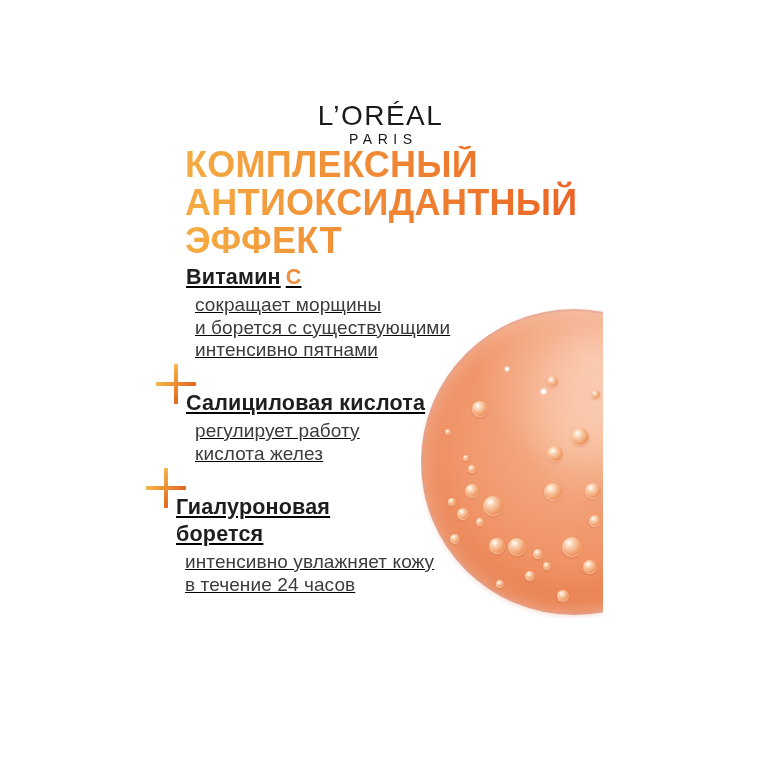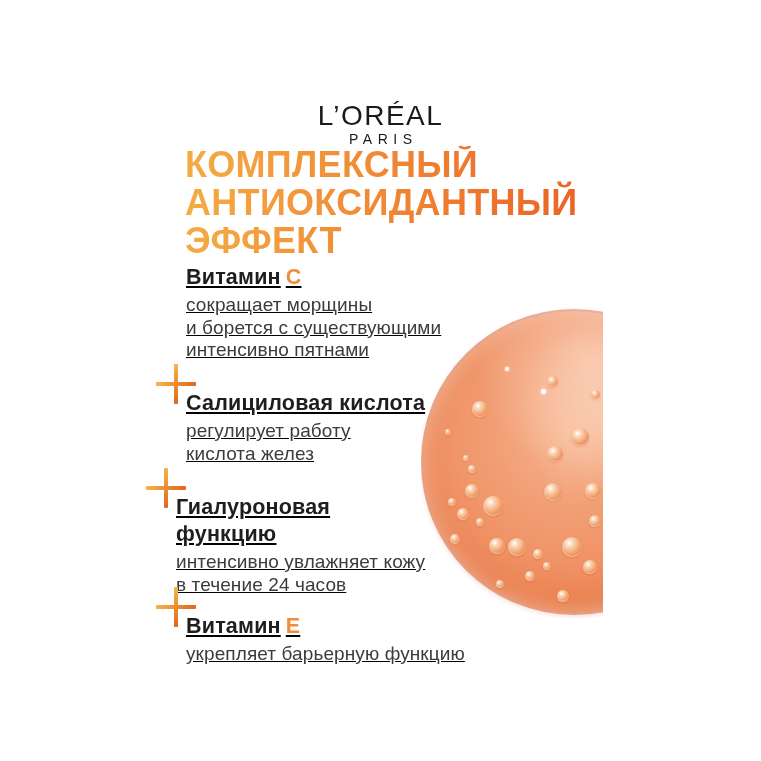--- a/index.html
+++ b/index.html
@@ -27,21 +27,21 @@
     -webkit-text-fill-color:transparent;color:transparent;
   }
   .heading span{display:block;}
   
   .item{position:absolute;white-space:nowrap;text-decoration:underline;}
   .item-title{
     font-size:21.5px;font-weight:700;line-height:27px;
     color:var(--title-text,#1e1e1e);letter-spacing:0.2px;
   }
   .item-title .accent{color:var(--accent-letter,#F08C3A);margin-left:5px;}
-  .item-desc{margin-top:3px;}
+  .item-desc{margin-top:3px;margin-left:9px;}
   .item-desc div{
     font-size:19px;font-weight:400;line-height:22.5px;
     color:var(--body-text,#3c3c3c);letter-spacing:0.1px;
   }
   
   .plus{position:absolute;left:-30px;top:-26px;width:40px;height:40px;}
   .plus .pv{
     position:absolute;left:17.5px;top:0;width:4.5px;height:40px;border-radius:1px;
     background:linear-gradient(180deg,var(--plus-gradient-light,#F4B449),var(--plus-gradient-dark,#E2661F));
   }
@@ -152,34 +152,22 @@
     </div>
   </div>
 
   <div class="item" style="left:176px;top:494px">
     <div class="plus">
         <span class="pv"></span>
         <span class="ph"></span>
       </div>
     <div class="item-title">
       <span style="display:block">Гиалуроновая</span>
-      <span style="display:block">функцию</span>
+      <span style="display:block">борется</span>
     </div>
     <div class="item-desc">
       <div>интенсивно увлажняет кожу</div>
       <div>в течение 24 часов</div>
     </div>
   </div>
 
-  <div class="item" style="left:186px;top:613px">
-    <div class="plus">
-        <span class="pv"></span>
-        <span class="ph"></span>
-      </div>
-    <div class="item-title">
-      <span>Витамин</span><span class="accent">E</span>
-    </div>
-    <div class="item-desc">
-      <div>укрепляет барьерную функцию</div>
-    </div>
-  </div>
 
 </div>
 
 </body></html>

